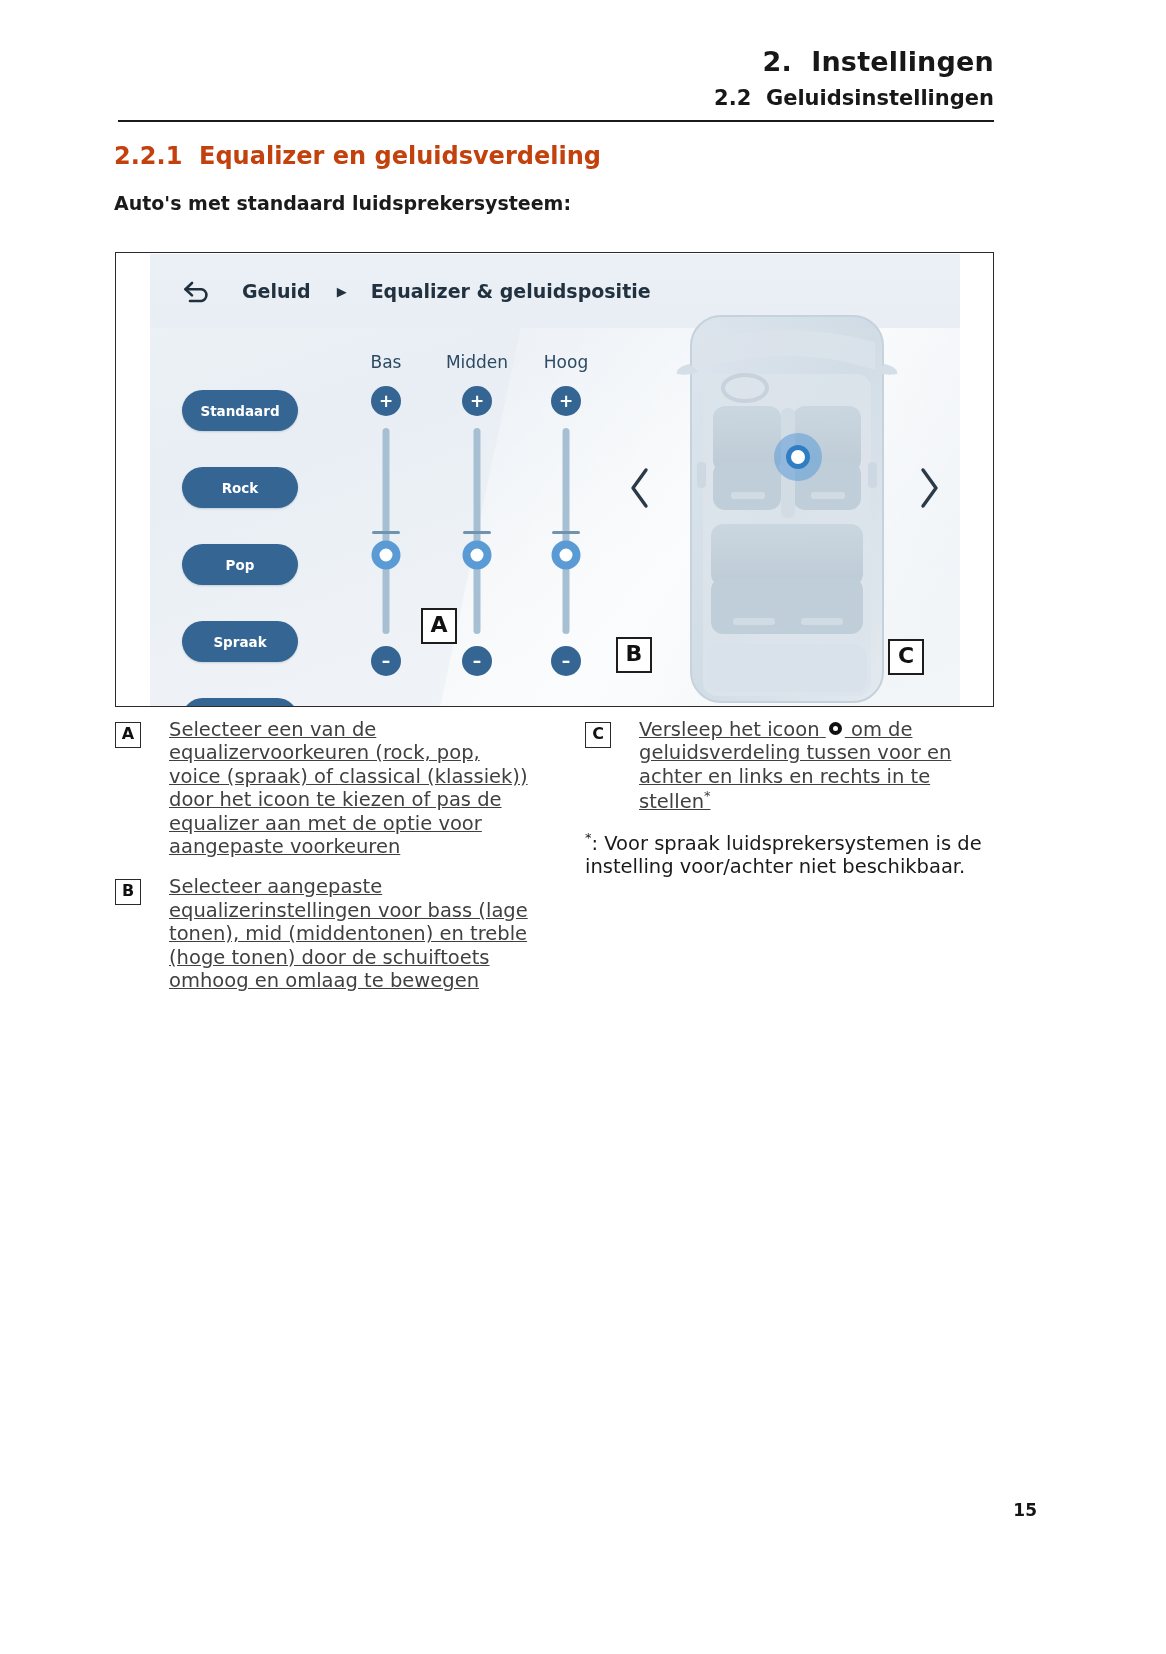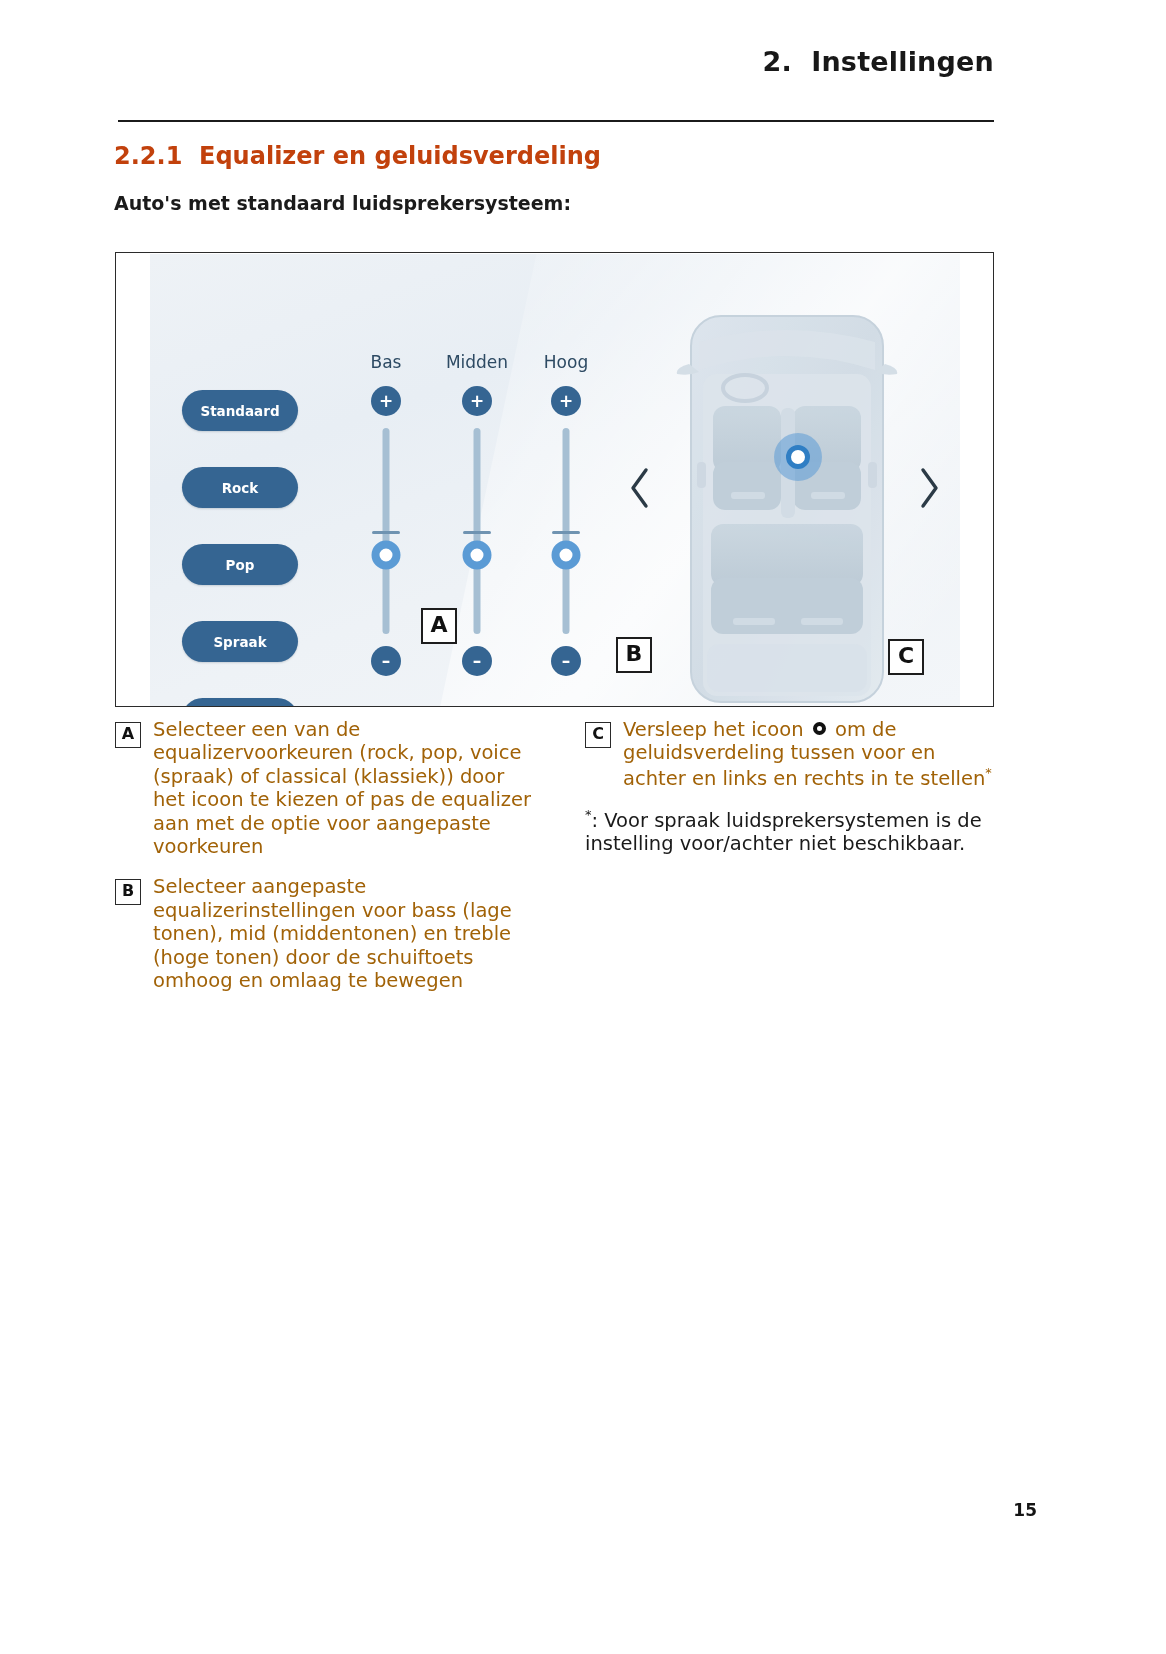--- a/index.html
+++ b/index.html
@@ -343,24 +343,25 @@
     height: 24px;
     border: 1.5px solid #2a2a2a;
     font-size: 16px;
     font-weight: bold;
     line-height: 22px;
     text-align: center;
     color: #111;
     margin-top: 4px;
   }
   .item-txt {
-    margin-left: 12px;
+    margin-left: 28px;
     font-size: 19.5px;
     line-height: 1.2;
-    color: #a16207;
+    color: #404040;
+    text-decoration: underline;
   }
   .note {
     font-size: 19.5px;
     line-height: 1.22;
     color: #1a1a1a;
     margin-top: 2px;
   }
   .sup { font-size: 13px; vertical-align: super; }
   .ring-inline {
     display: inline-block;
@@ -386,29 +387,41 @@
     color: #141414;
   }
 </style>
 </head>
 <body>
 
 <div class="page">
 
   <div class="hdr">
     <div class="hdr-l1">2.  Instellingen</div>
+    <div class="hdr-l2">2.2  Geluidsinstellingen</div>
   </div>
   <div class="hdr-rule"></div>
 
   <div class="h-sec">2.2.1  Equalizer en geluidsverdeling</div>
   <div class="h-sub">Auto's met standaard luidsprekersysteem:</div>
 
   <div class="figure">
     <div class="screen">
 
+      <div class="topbar">
+        <span class="back-ico">
+          <svg viewBox="0 0 30 28" width="30" height="28" fill="none" stroke="currentColor" stroke-width="2.6" stroke-linecap="round" stroke-linejoin="round">
+            <path d="M10 6 L3.5 12.2 L10 18.4"></path>
+            <path d="M3.5 12.2 H19.5 A6 6 0 0 1 19.5 24 H8"></path>
+          </svg>
+        </span>
+        <span class="crumb-1">Geluid</span>
+        <span class="crumb-sep">▶</span>
+        <span class="crumb-2">Equalizer &amp; geluidspositie</span>
+      </div>
 
       <div class="presets">
         <div class="preset">Standaard</div>
         <div class="preset">Rock</div>
         <div class="preset">Pop</div>
         <div class="preset">Spraak</div>
         <div class="preset">Klassiek</div>
         <div class="preset sel">Versleep</div>
       </div>
 

